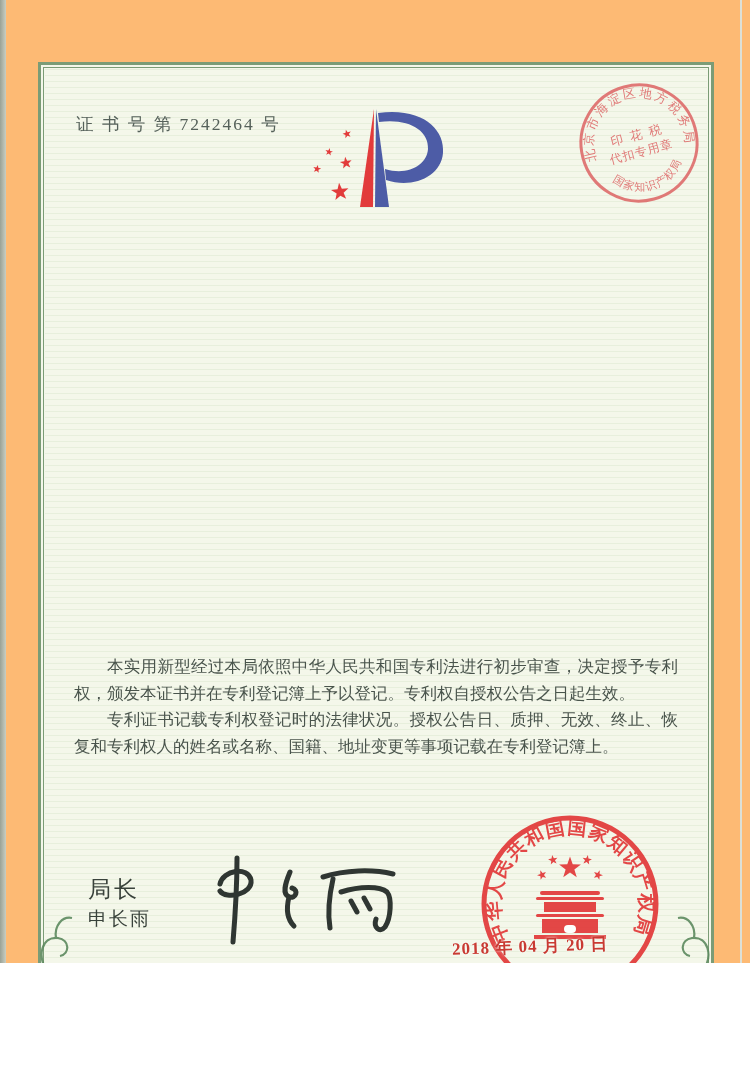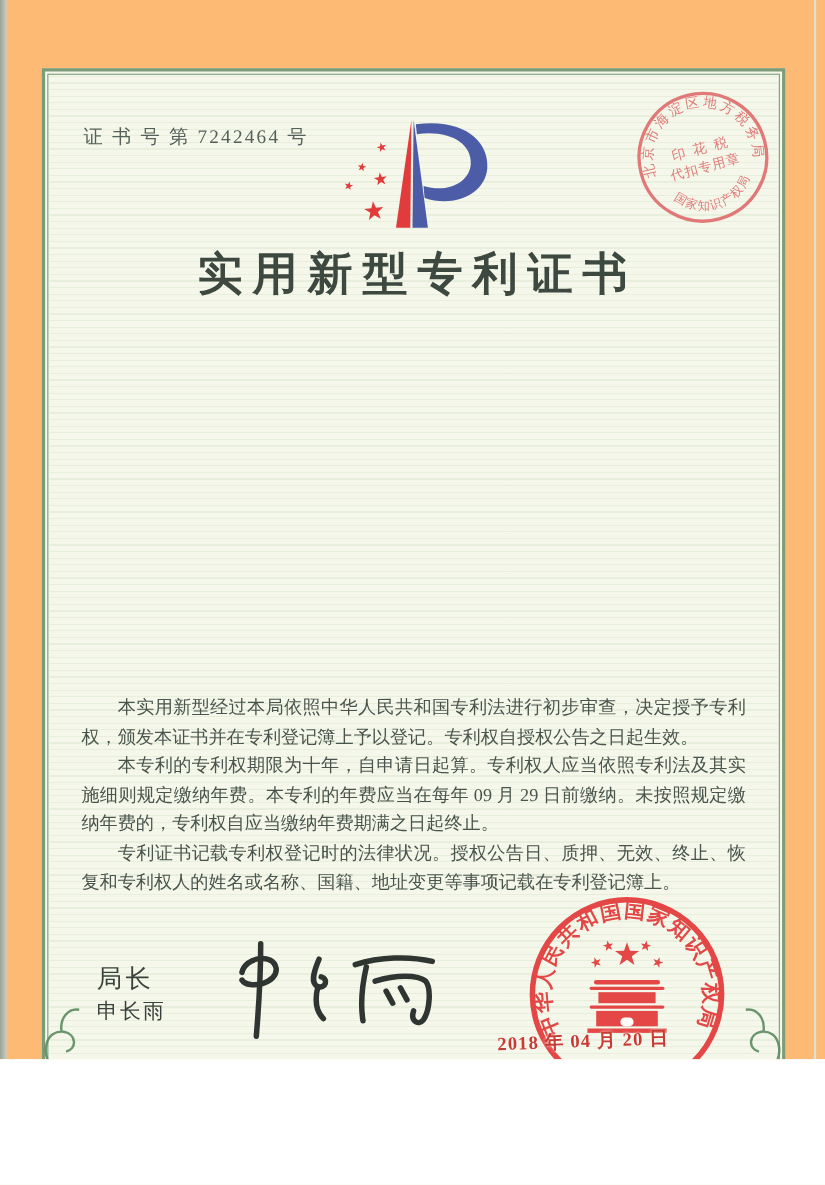--- a/index.html
+++ b/index.html
@@ -14,21 +14,21 @@
          border:3px solid #7b9c76;background:#f4f7ea;}
   .frame-inner{position:absolute;inset:2px;border:1px solid #7b9c76;}
   .texture{position:absolute;inset:4px;
            background:repeating-linear-gradient(180deg,rgba(140,180,120,0.12) 0 1px,transparent 1px 6px);}
   .cert-no{position:absolute;left:76px;top:112px;font-size:17.5px;letter-spacing:2px;color:#55615a;}
   .logo{position:absolute;left:300px;top:106px;width:150px;height:110px;}
   .title{position:absolute;left:0;right:0;top:222px;text-align:center;font-size:41px;
          letter-spacing:9px;padding-left:9px;color:#3d4841;font-weight:600;}
   .fields{position:absolute;left:76px;top:310px;}
   .field{height:54px;line-height:54px;font-size:17.5px;color:#49544c;letter-spacing:.5px;}
-  .paras{position:absolute;left:74px;width:604px;top:630px;font-size:16.5px;line-height:26.5px;
+  .paras{position:absolute;left:74px;width:604px;top:654px;font-size:16.5px;line-height:26.5px;
          color:#49544c;text-align:justify;}
   .paras p{margin:0;text-indent:2em;}
   .sig-role{position:absolute;left:88px;top:874px;font-size:23px;letter-spacing:3px;color:#39423b;}
   .sig-name{position:absolute;left:88px;top:906px;font-size:19px;letter-spacing:2px;color:#39423b;}
   .sig-script{position:absolute;left:190px;top:846px;width:220px;height:104px;}
   .footer{position:absolute;left:0;right:0;top:986px;text-align:center;font-size:15px;
           letter-spacing:1px;color:#49544c;margin-left:13px;}
   .tax-stamp{position:absolute;left:572px;top:76px;width:134px;height:134px;opacity:.85;}
   .office-stamp{position:absolute;left:478px;top:812px;width:184px;height:184px;opacity:.93;}
   .stamp-date{position:absolute;left:452px;top:934px;width:210px;font-size:17px;font-weight:bold;
@@ -66,26 +66,24 @@
       <use href="#star" transform="translate(17,62) scale(0.42) rotate(12)"></use>
       <use href="#star" transform="translate(40,85) scale(0.92) rotate(-6)"></use>
     </g>
     <g>
       <polygon points="74,2 60,100 73,100" fill="#e23b3b"></polygon>
       <polygon points="76,2 75,100 89,100" fill="#4d5ca6"></polygon>
     </g>
     <path fill="#4d5ca6" d="M78,6 C122,0 145,22 143,46 C141,70 112,82 86,73 L85,62 C108,69 127,58 128,42 C129,23 108,11 79,15 Z"></path>
   </svg>
 
-  <div class="title">实用新型专利证书</div>
 
 
   <div class="paras">
     <p>本实用新型经过本局依照中华人民共和国专利法进行初步审查，决定授予专利权，颁发本证书并在专利登记簿上予以登记。专利权自授权公告之日起生效。</p>
-    <p>本专利的专利权期限为十年，自申请日起算。专利权人应当依照专利法及其实施细则规定缴纳年费。本专利的年费应当在每年 09 月 29 日前缴纳。未按照规定缴纳年费的，专利权自应当缴纳年费期满之日起终止。</p>
     <p>专利证书记载专利权登记时的法律状况。授权公告日、质押、无效、终止、恢复和专利权人的姓名或名称、国籍、地址变更等事项记载在专利登记簿上。</p>
   </div>
 
   <div class="sig-role">局长</div>
   <div class="sig-name">申长雨</div>
   <svg class="sig-script" viewBox="0 0 220 104" fill="none" stroke="#2f3632" stroke-width="5" stroke-linecap="round" stroke-linejoin="round">
     <path d="M30,38 C33,24 58,20 61,34 C63,48 36,54 30,45"></path>
     <path d="M47,12 C47,40 45,72 43,96"></path>
     <path d="M100,26 C95,38 92,48 99,51 C106,53 109,44 102,42"></path>
     <path d="M99,51 C96,63 97,73 104,80"></path>

